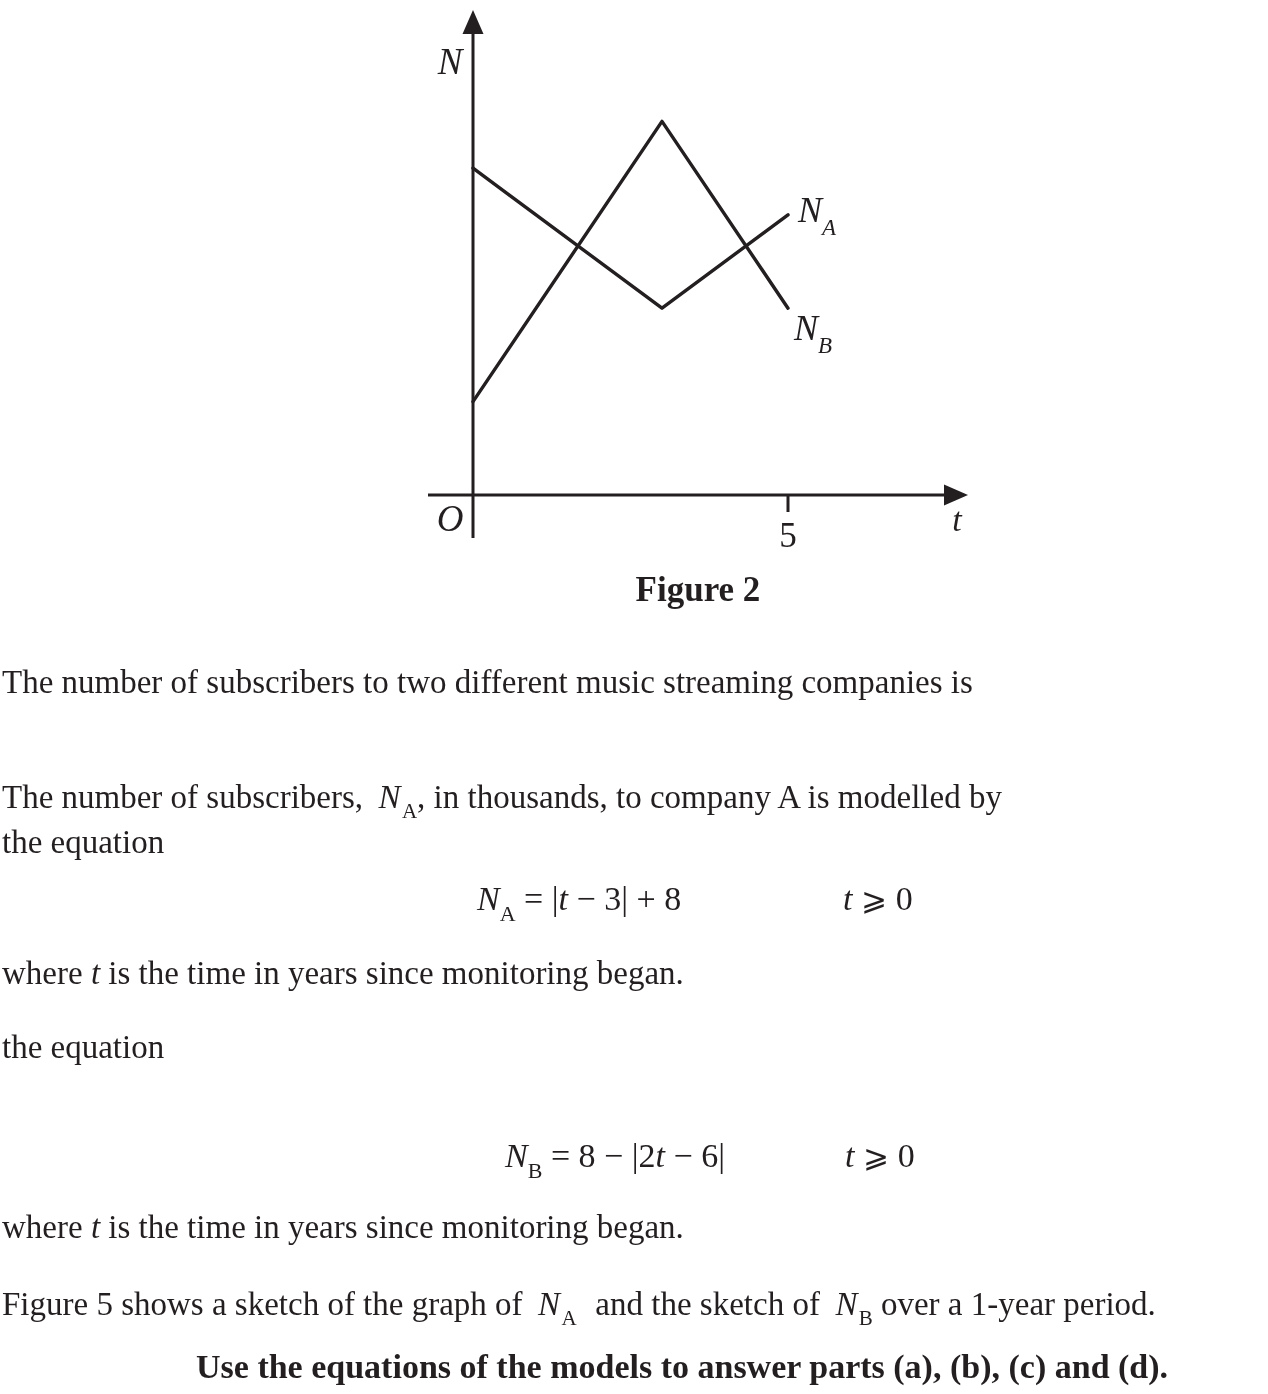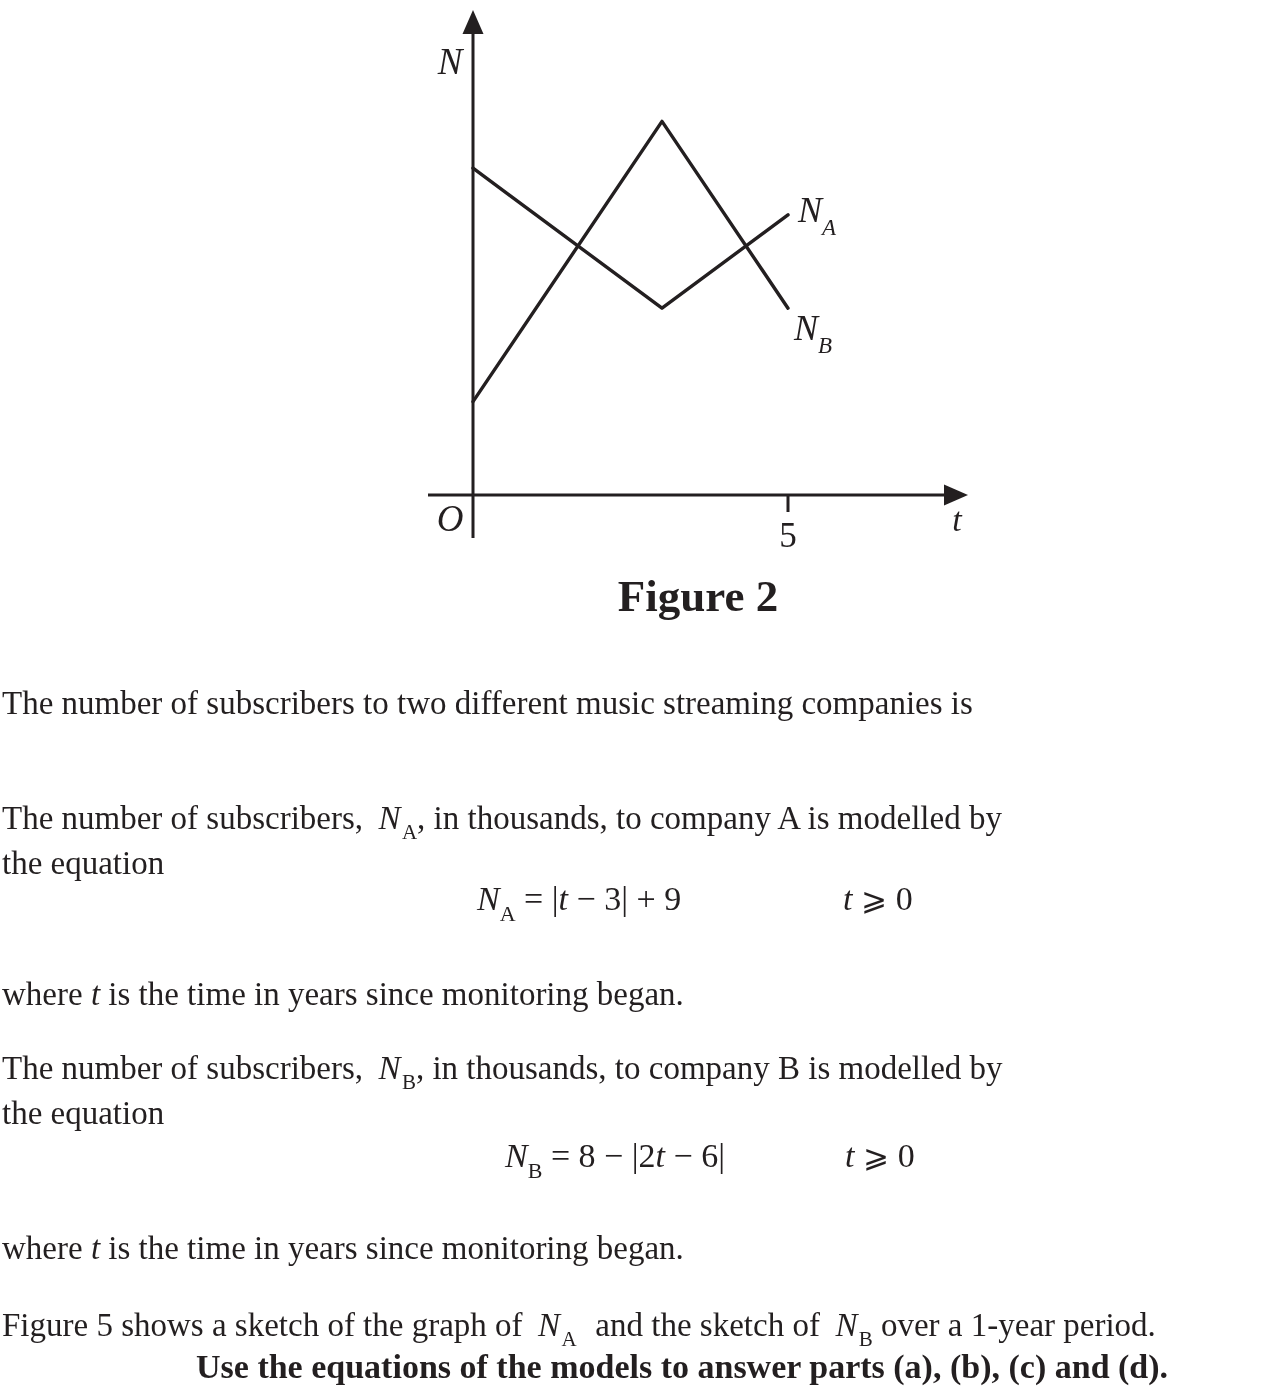--- a/index.html
+++ b/index.html
@@ -3,27 +3,27 @@
 <meta charset="utf-8">
 <style>
   * { margin:0; padding:0; box-sizing:border-box; }
   html,body { background:#ffffff; }
   body {
     width:1268px; height:1394px; position:relative; overflow:hidden;
     font-family:"Liberation Serif","DejaVu Serif",serif;
     color:#231f20;
   }
   .abs { position:absolute; }
-  .para { font-size:33px; line-height:45px; white-space:nowrap;margin-top:21px; }
+  .para { font-size:33px; line-height:45px; white-space:nowrap; }
   .para .ital, .ital { font-style:italic; }
   .imath { font-style:italic; margin-left:.22em; margin-right:.04em; }
   .imath-end { font-style:italic; margin-left:.18em; margin-right:.14em; }
   sub.rsub { font-size:21px; font-style:normal; vertical-align:-10px; line-height:0; }
   b.boldseg { font-weight:400; }
-  .caption { font-weight:700; font-size:45px; white-space:nowrap; transform:translateX(-50%); }
+  .caption { font-weight:700; font-size:35px; white-space:nowrap; transform:translateX(-50%); }
   .equation { font-size:34px; white-space:nowrap; }
   .equation .evar { font-style:italic; }
   .equation sub.rsub { font-size:22px; vertical-align:-11px; }
   .rel { font-family:"DejaVu Sans","DejaVu Serif",serif; font-size:31px; margin:0 .28em; }
   .p7 { font-weight:700; font-size:34px; white-space:nowrap; }
   svg { position:absolute; left:0; top:0; }
   .axis, .tickmark { stroke:#231f20; stroke-width:3; fill:none; }
   .curve { stroke:#231f20; stroke-width:3.4; fill:none; stroke-linejoin:round; stroke-linecap:round; }
   .arrowhead { fill:#231f20; stroke:none; }
   text { fill:#231f20; font-family:"Liberation Serif","DejaVu Serif",serif; }
@@ -62,28 +62,27 @@
 <div class="abs para" style="left:2px;top:660px;">
   <div><span>The number of subscribers to two different music streaming companies is</span></div>
 </div>
 
 <div class="abs para" style="left:2px;top:775px;">
   <div><span>The number of subscribers, </span><span class="imath"><span>N</span></span><sub class="rsub">A</sub><span>, in thousands, to </span><b class="boldseg">company A</b><span> is modelled by</span></div>
   <div><span>the equation</span></div>
 </div>
 
 <div class="abs equation" style="left:0;top:880px;width:1268px;">
-  <span class="abs" style="left:477px;top:0;"><span class="evar">N</span><sub class="rsub">A</sub><span> = |</span><span class="evar">t</span><span> − 3| + 9</span></span>
+  <span class="abs" style="left:477px;top:0;"><span class="evar">N</span><sub class="rsub">A</sub><span> = |</span><span class="evar">t</span><span> − 3| + 8</span></span>
   <span class="abs" style="left:843px;top:0;"><span class="evar">t</span><span class="rel">⩾</span><span>0</span></span>
 </div>
 
 <div class="abs para" style="left:2px;top:951px;"><span>where </span><span class="ital">t</span><span> is the time in years since monitoring began.</span></div>
 
 <div class="abs para" style="left:2px;top:1025px;">
-  <div><span>The number of subscribers, </span><span class="imath"><span>N</span></span><sub class="rsub">B</sub><span>, in thousands, to </span><b class="boldseg">company B</b><span> is modelled by</span></div>
   <div><span>the equation</span></div>
 </div>
 
 <div class="abs equation" style="left:0;top:1137px;width:1268px;">
   <span class="abs" style="left:505px;top:0;"><span class="evar">N</span><sub class="rsub">B</sub><span> = 8 − |2</span><span class="evar">t</span><span> − 6|</span></span>
   <span class="abs" style="left:845px;top:0;"><span class="evar">t</span><span class="rel">⩾</span><span>0</span></span>
 </div>
 
 <div class="abs para" style="left:2px;top:1205px;"><span>where </span><span class="ital">t</span><span> is the time in years since monitoring began.</span></div>
 

